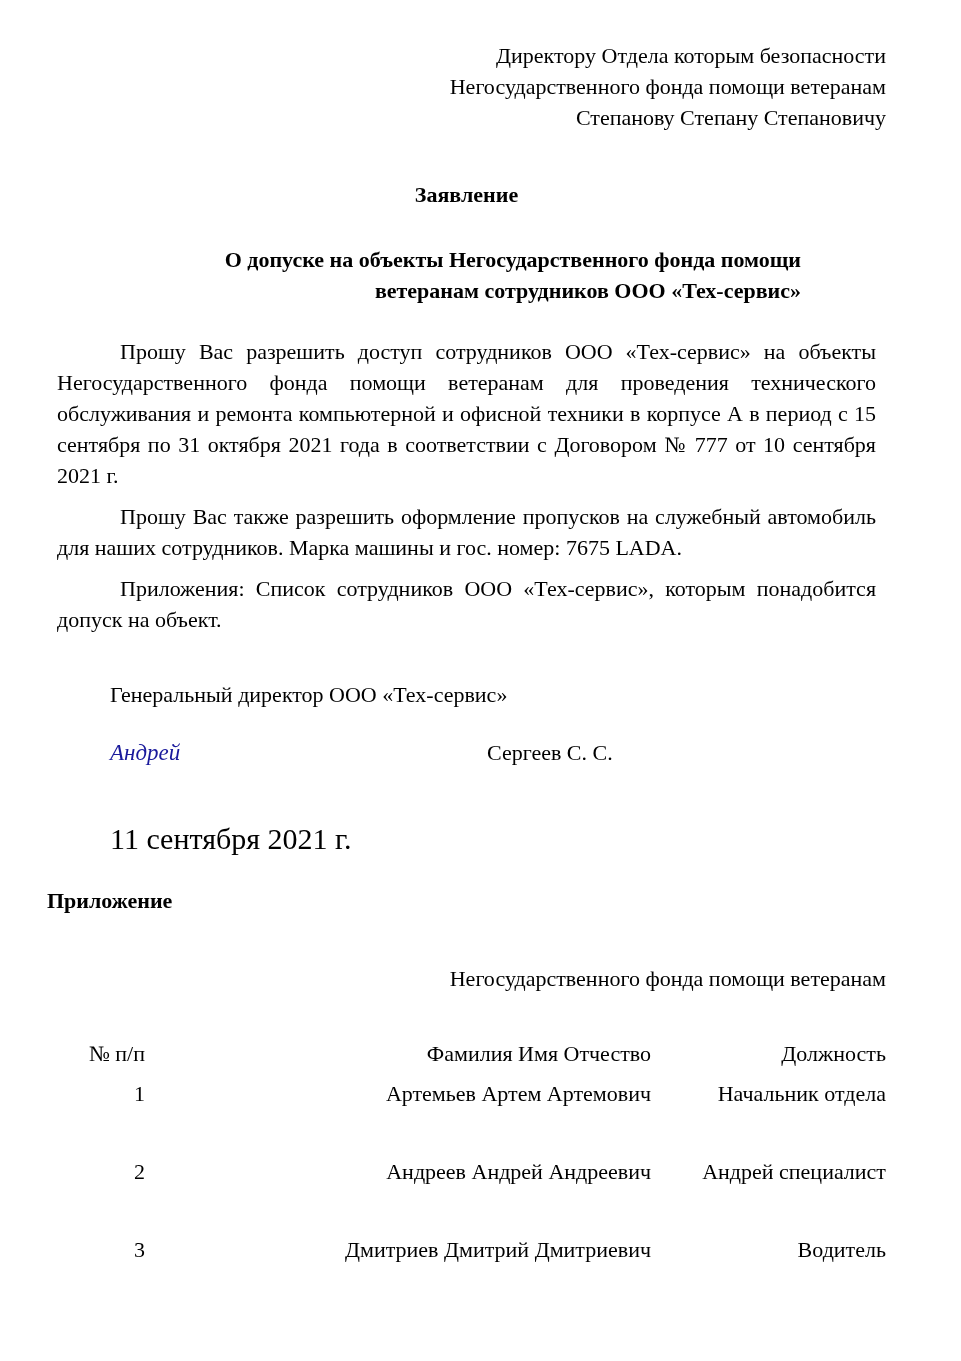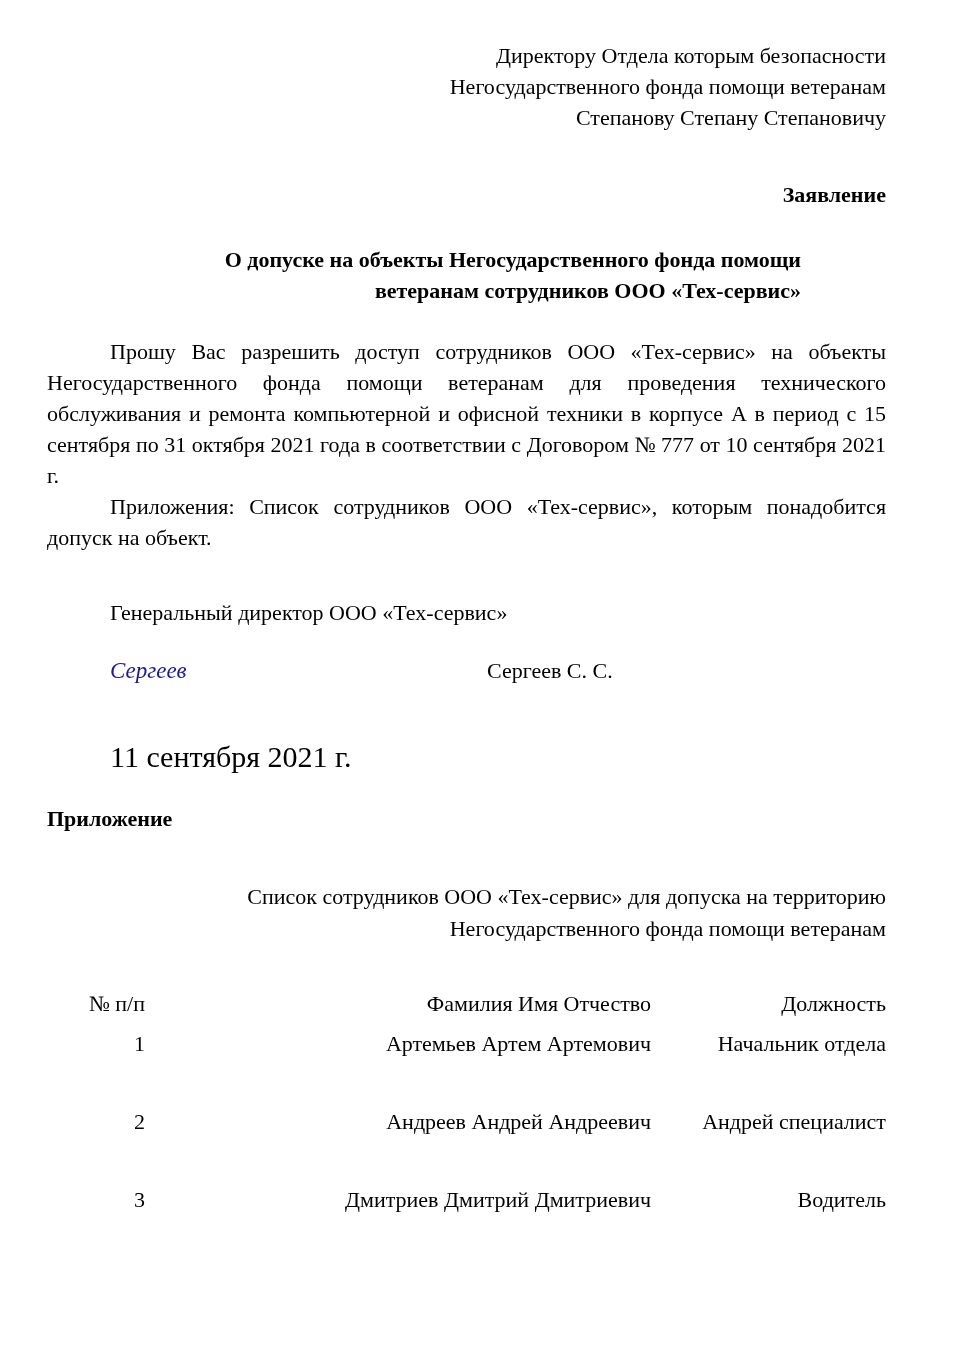--- a/index.html
+++ b/index.html
@@ -26,21 +26,21 @@
   .addressee {
     padding-top: 40px;
     text-align: right;
     font-size: 22px;
     line-height: 31px;
   }
   .addressee div { white-space: nowrap; }
   
   .doc-title {
     margin-top: 47px;
-    text-align: right;
+    text-align: center;
     font-size: 22px;
     font-weight: bold;
     line-height: 30px;
   }
   .doc-subtitle {
     margin-top: 34px;
     text-align: right;
     font-size: 22px;
     font-weight: bold;
     line-height: 31px;
@@ -48,21 +48,21 @@
   }
   
   .body-block {
     margin-top: 30px;
     font-size: 22px;
     line-height: 31px;
     text-align: justify;
     text-justify: inter-word;
   }
   .body-block p {
-    margin: 0;
+    margin: 10px;
     text-indent: 63px;
   }
   
   .sig-role {
     margin-top: 44px;
     font-size: 22px;
     line-height: 31px;
     padding-left: 63px;
   }
   .sig-row {
@@ -138,36 +138,36 @@
     <div>Негосударственного фонда помощи ветеранам</div>
     <div>Степанову Степану Степановичу</div>
   </div>
 
   <div class="doc-title">Заявление</div>
 
   <div class="doc-subtitle">О допуске на объекты Негосударственного фонда помощи ветеранам сотрудников ООО «Тех-сервис»</div>
 
   <div class="body-block">
     <p>Прошу Вас разрешить доступ сотрудников ООО «Тех-сервис» на объекты Негосударственного фонда помощи ветеранам для проведения технического обслуживания и ремонта компьютерной и офисной техники в корпусе А в период с 15 сентября по 31 октября 2021 года в соответствии с Договором № 777 от 10 сентября 2021 г.</p>
+    <p>Прошу Вас также разрешить оформление пропусков на служебный автомобиль для наших сотрудников. Марка машины и гос. номер: 7675 LADA.</p>
     <p>Приложения: Список сотрудников ООО «Тех-сервис», которым понадобится допуск на объект.</p>
   </div>
 
   <div class="sig-role">Генеральный директор ООО «Тех-сервис»</div>
 
   <div class="sig-row">
-    <span class="sig-scribble" style="color: rgb(26, 26, 156);">Сергеев</span>
+    <span class="sig-scribble" style="color: rgb(26, 26, 156);">Андрей</span>
     <span class="sig-name">Сергеев С. С.</span>
   </div>
 
   <div class="doc-date">11 сентября 2021 г.</div>
 
   <div class="appendix-label">Приложение</div>
 
   <div class="appendix-subtitle">
-    <div>Список сотрудников ООО «Тех-сервис» для допуска на территорию</div>
     <div>Негосударственного фонда помощи ветеранам</div>
   </div>
 
   <table class="emp-table">
     <thead>
       <tr>
         <th class="col-num">№ п/п</th>
         <th class="col-name">Фамилия Имя Отчество</th>
         <th class="col-role">Должность</th>
       </tr>

